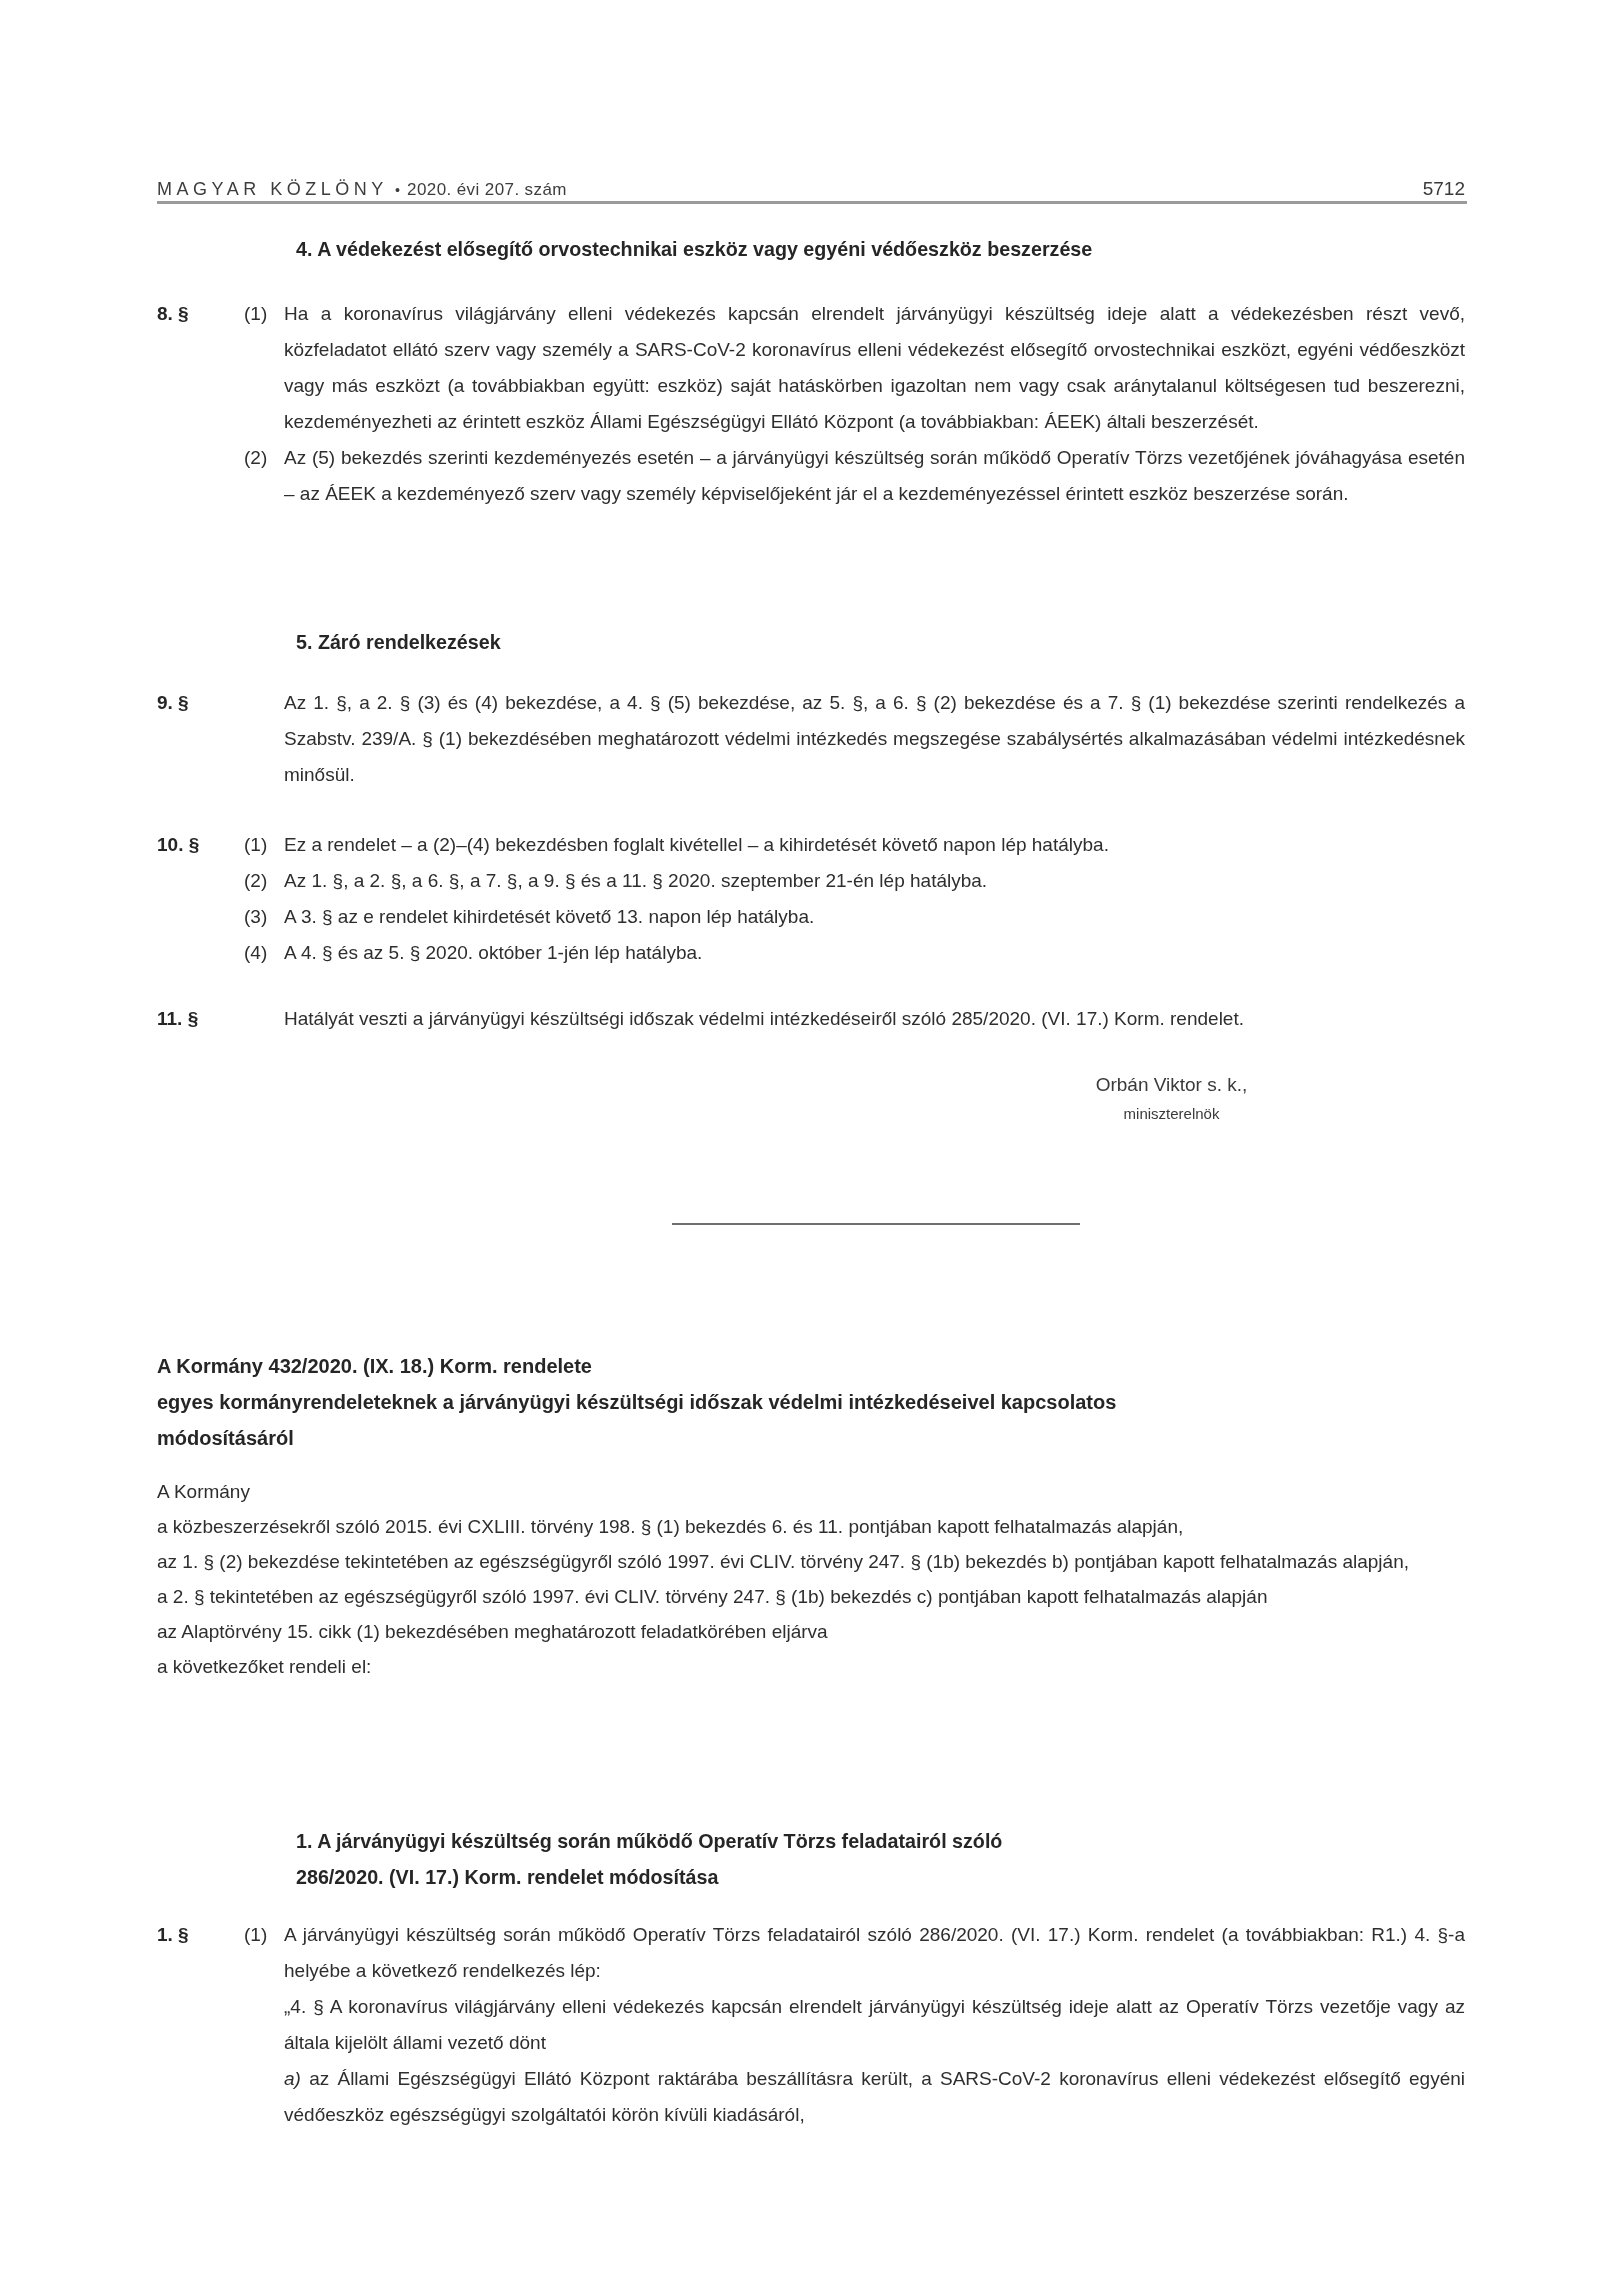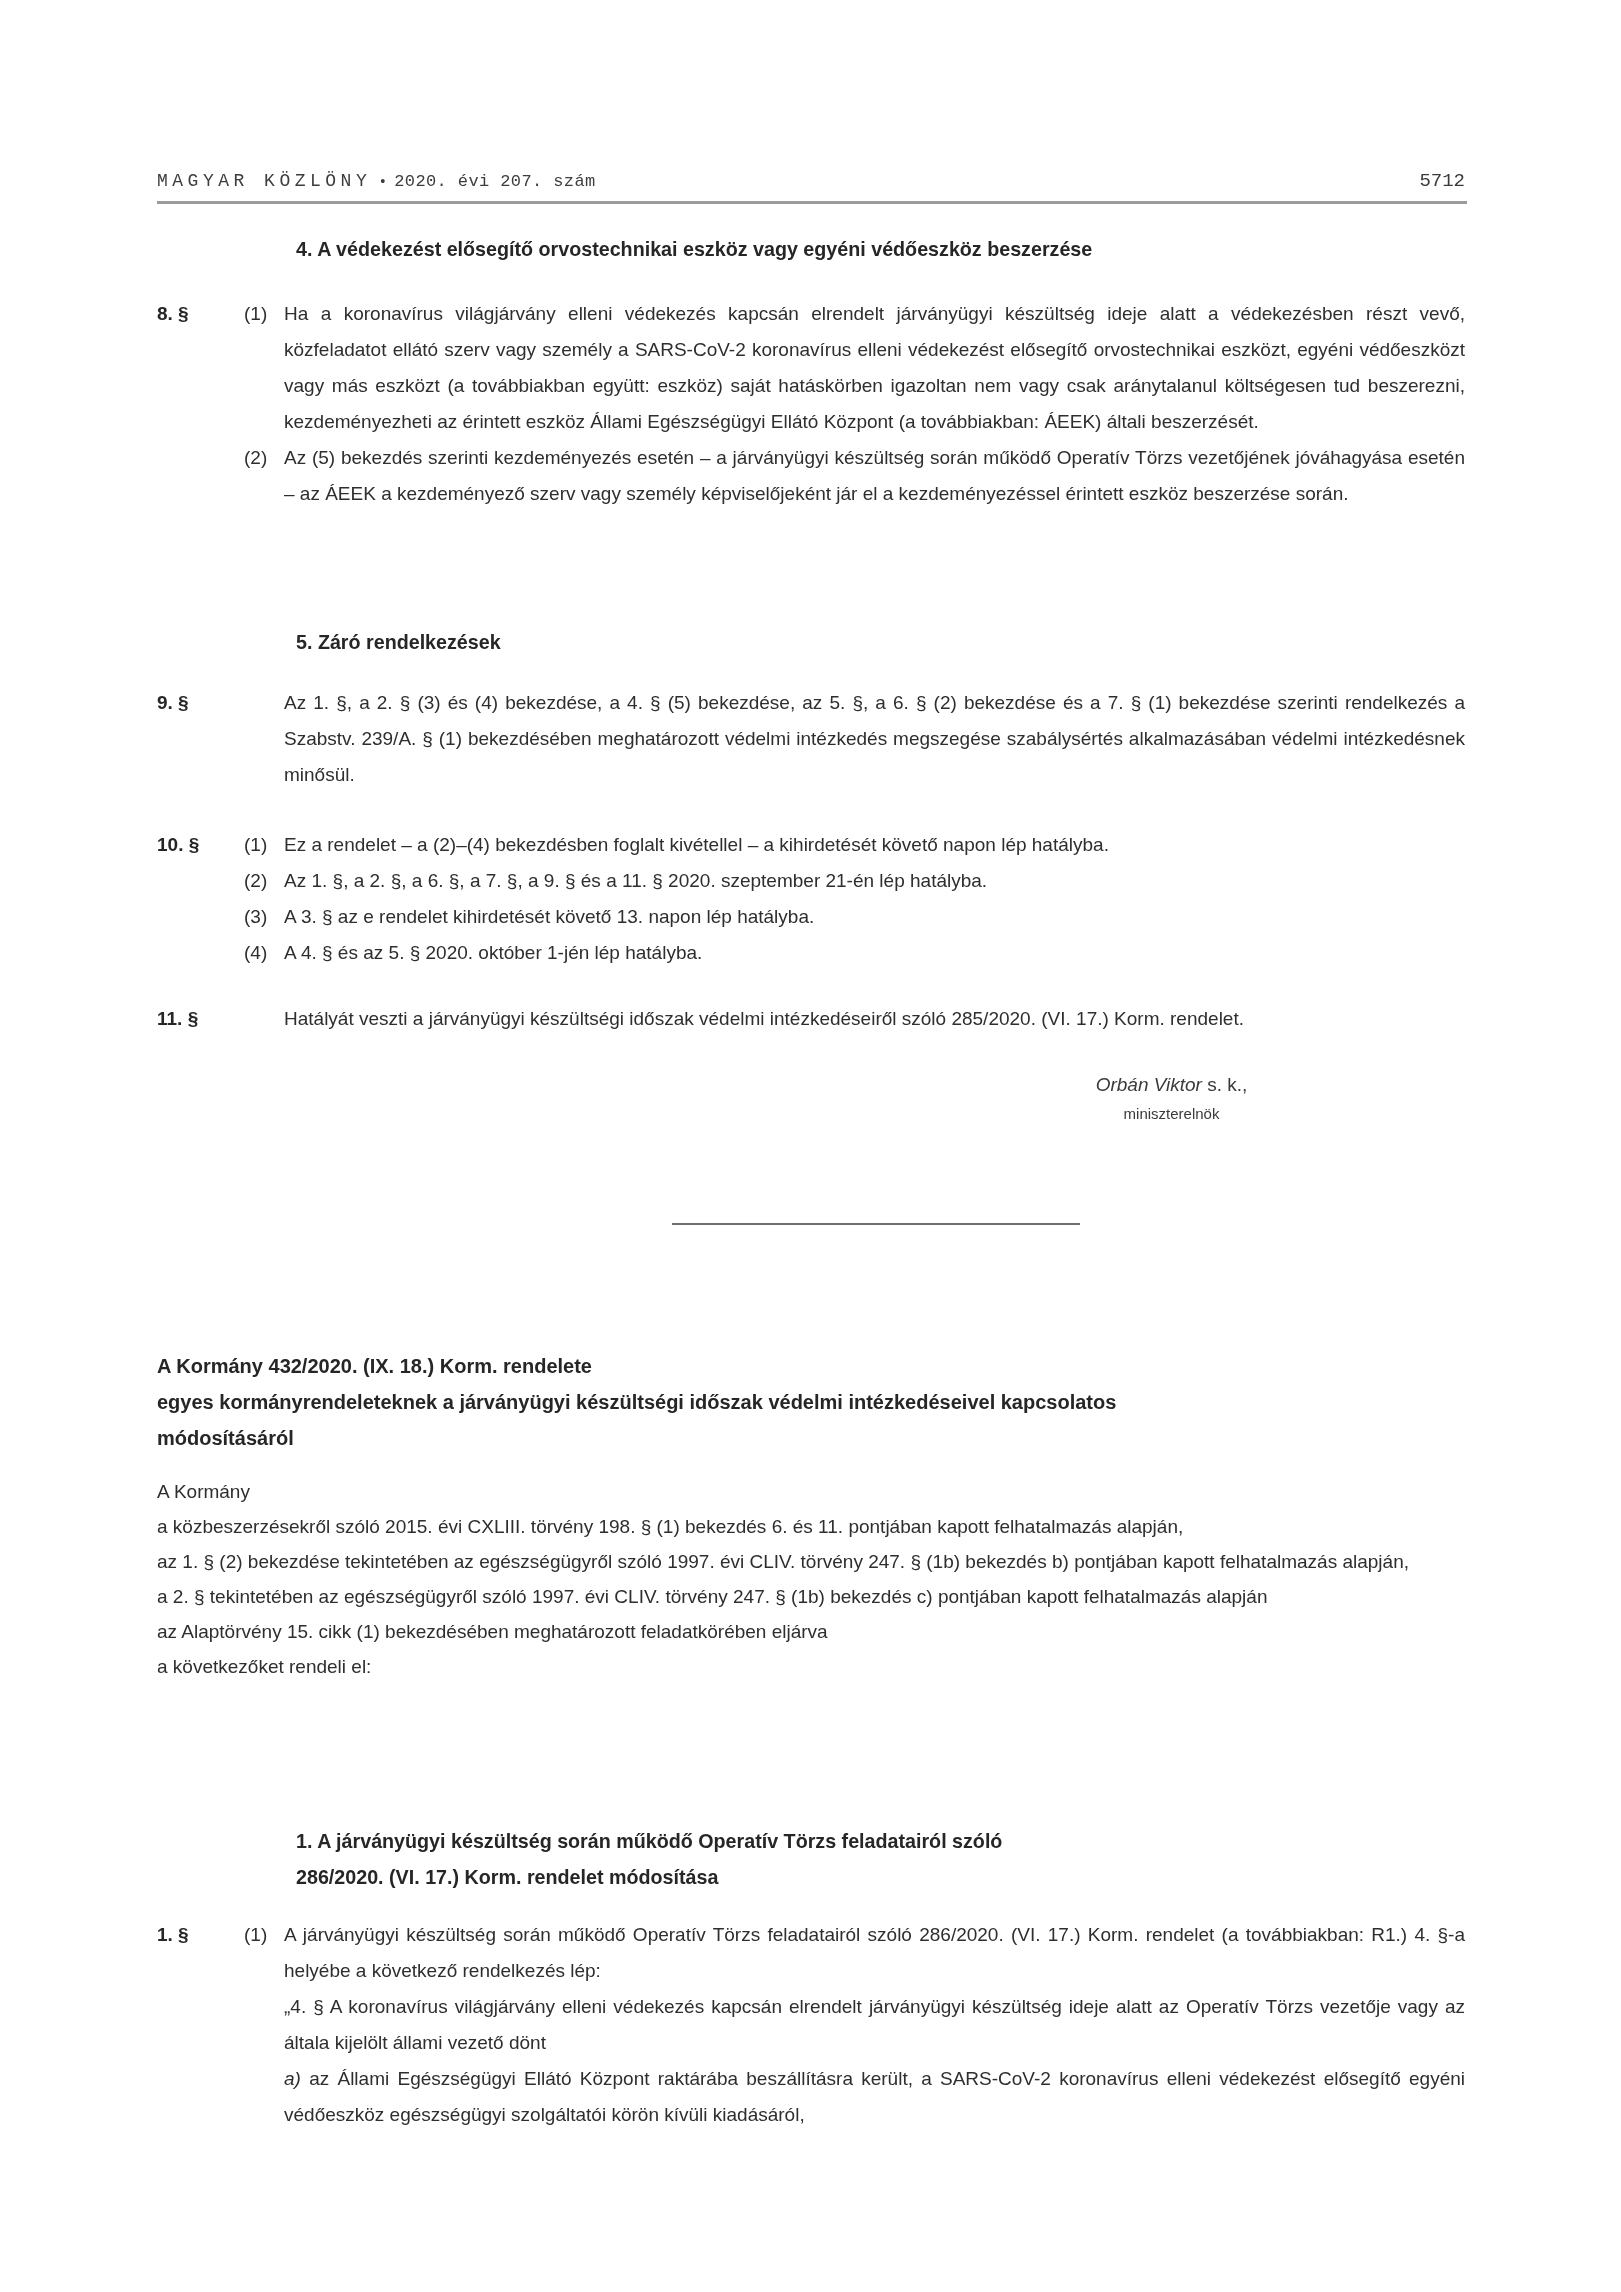--- a/index.html
+++ b/index.html
@@ -39,33 +39,33 @@
   .sec-label { width:87px; flex-shrink:0; font-weight:700; color:#262626; }
   .sub-label { width:40px; flex-shrink:0; }
   .prov-text { flex:1; text-align:justify; }
   .prov-text p { margin:0; }
 
   .preamble { font-size:19px; line-height:35px; }
   .preamble p { margin:0; text-align:justify; }
 
   .signature { position:absolute; left:925px; width:493px; text-align:center; }
   .sig-name { font-size:19px; line-height:34px; color:#3a3a3a; }
-  .sig-name .name-italic { font-style:italic; }
+  .sig-name .name-italic { }
   .sig-title { font-size:15px; line-height:23px; color:#3a3a3a; }
 
   .doc-separator { position:absolute; left:672px; width:408px; height:1.8px; background:#6f6f6f; }
 
   .italic { font-style:italic; }
 </style>
 </head>
 <body>
 
 <div class="page">
 
-  <div class="abs header-row" style="top:170px;font-family:Liberation Mono, monospace;">
+  <div class="abs header-row" style="top:178px;">
     <div>
       <span class="journal-name">MAGYAR KÖZLÖNY</span><span class="header-bullet">•</span><span class="journal-issue">2020. évi 207. szám</span>
     </div>
     <div class="page-number">5712</div>
   </div>
   <div class="rule" style="top:201px;"></div>
 
   <h2 class="abs sub-heading" style="top:219px;">4. A védekezést elősegítő orvostechnikai eszköz vagy egyéni védőeszköz beszerzése</h2>
 
   <section class="abs" style="top:296px;">

